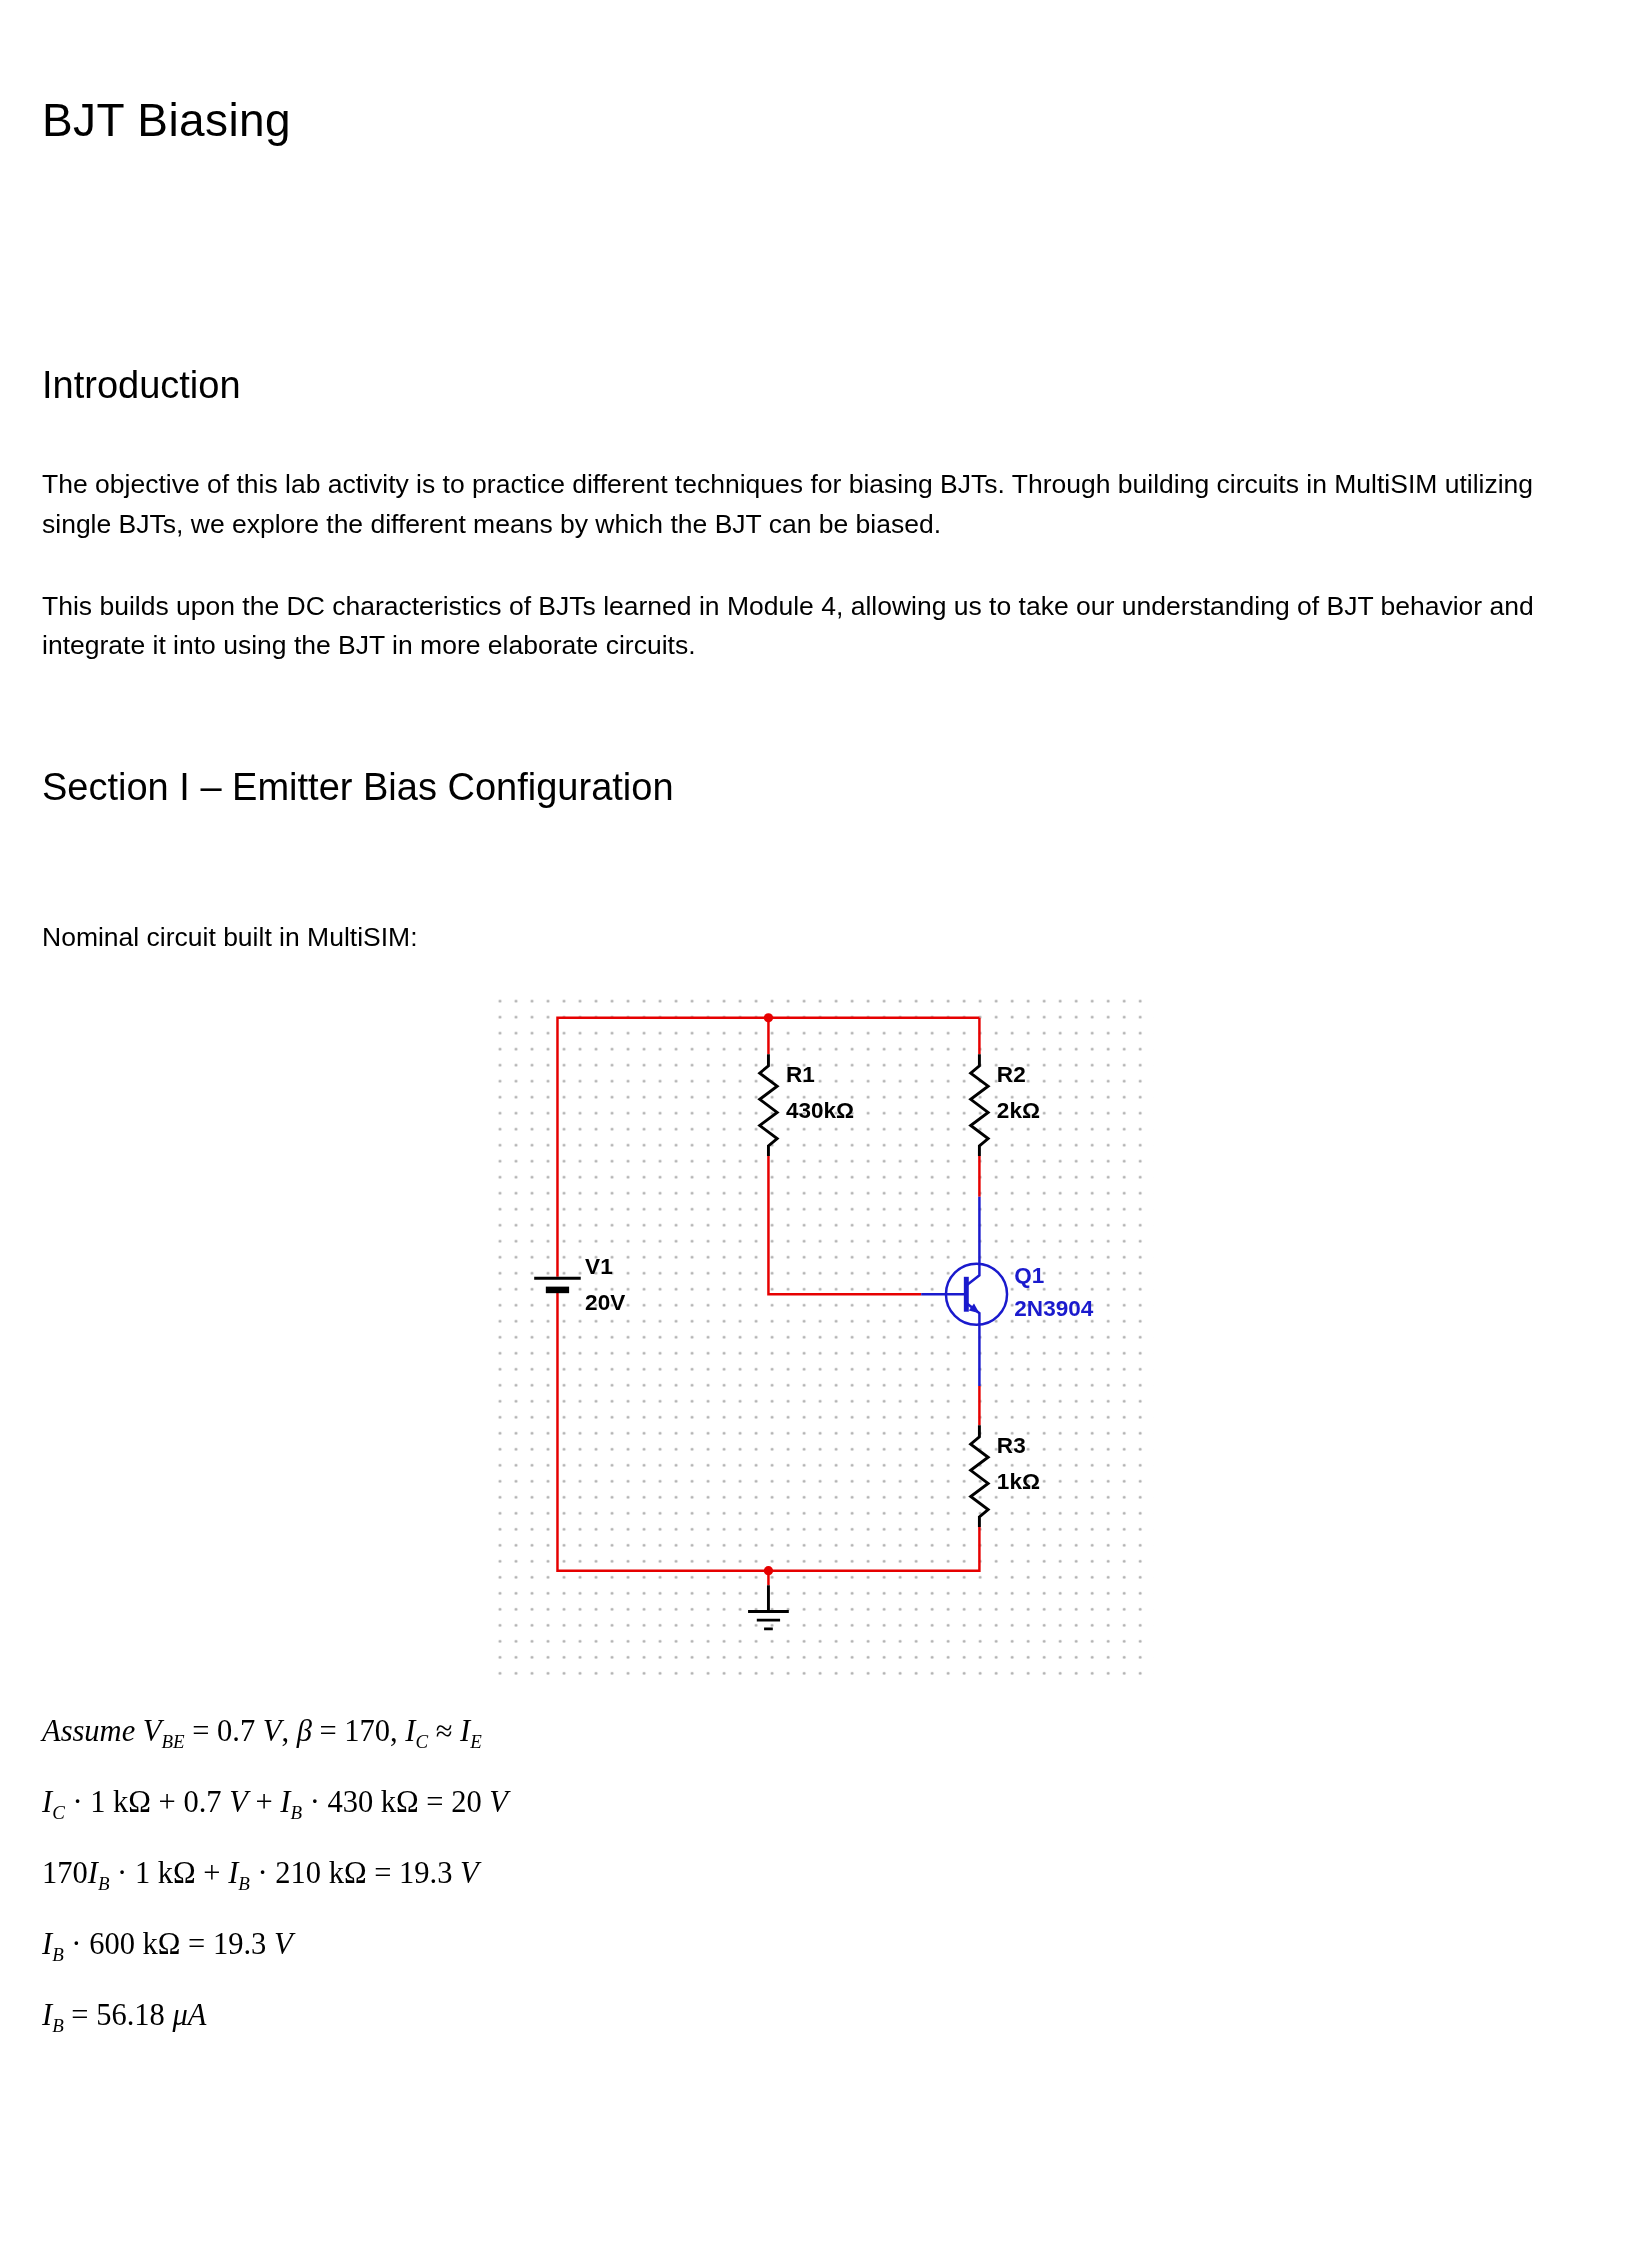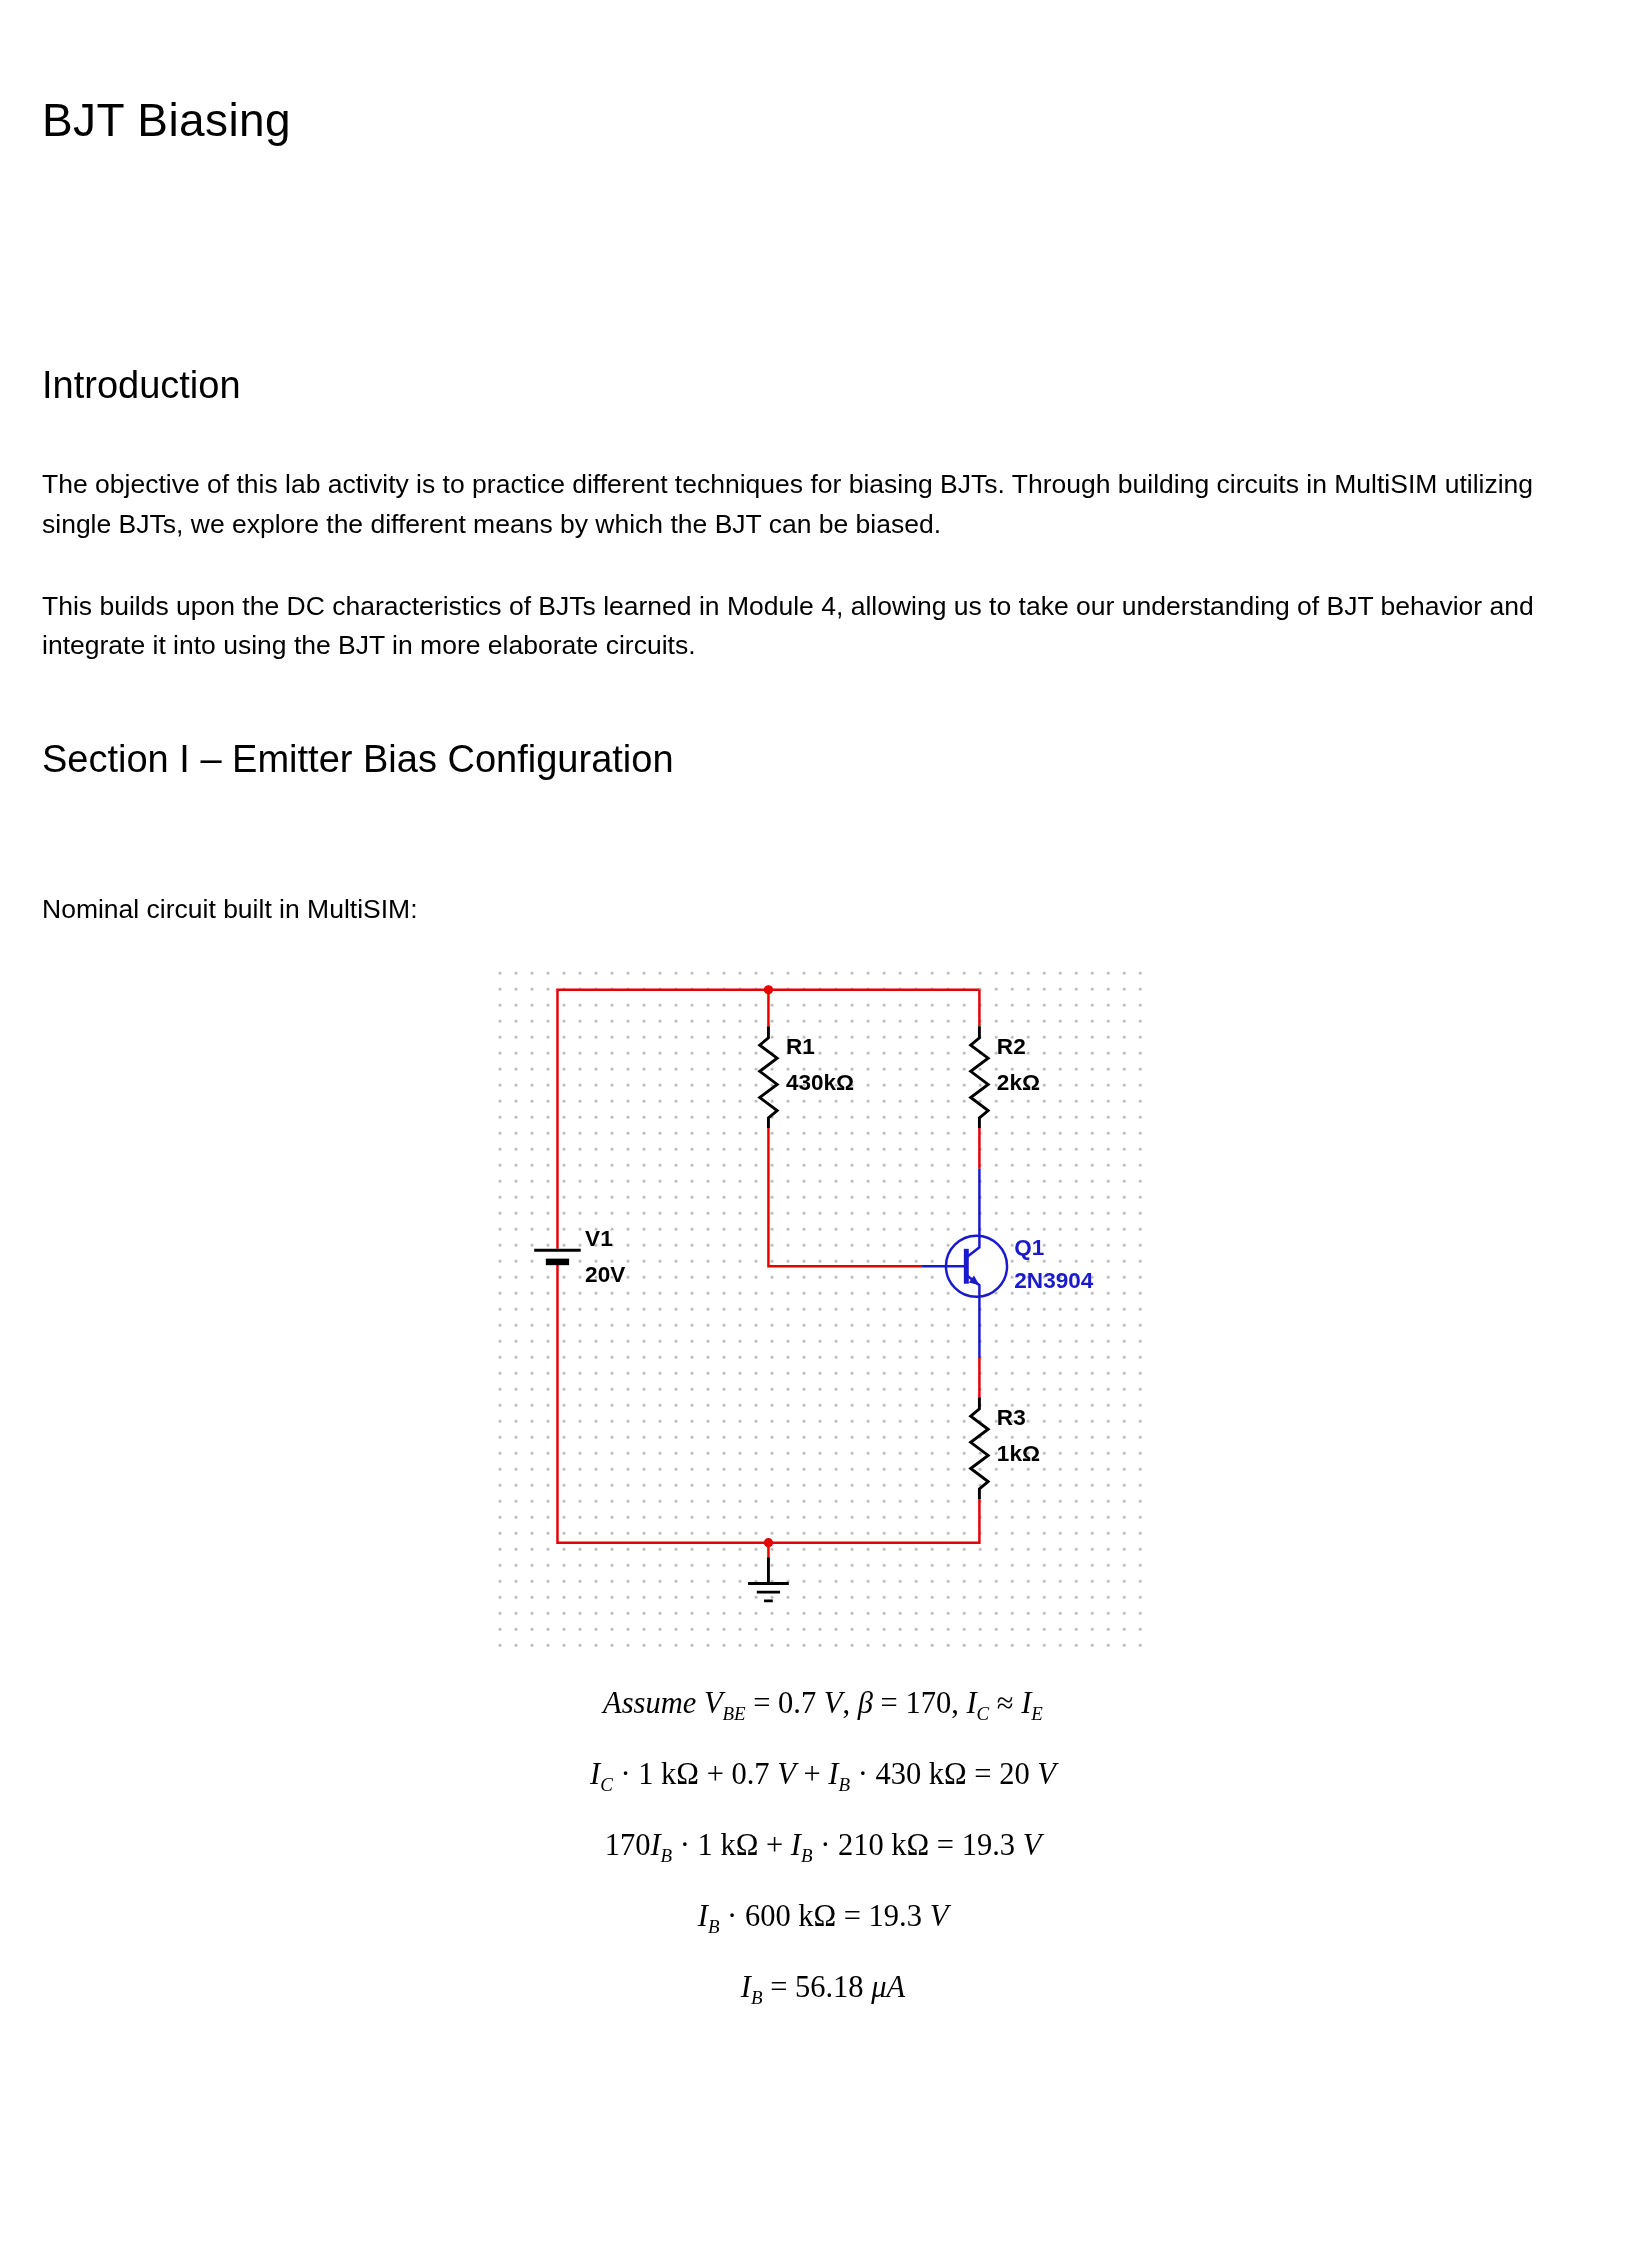--- a/index.html
+++ b/index.html
@@ -28,21 +28,21 @@
     font-weight: 400;
     color: #000000;
     letter-spacing: 0.4px;
   }
   h2.h {
     font-weight: 400;
     font-size: 38px;
     color: #000000;
   }
   h2.intro { margin: 217px 0 0 0; }
-  h2.sec   { margin: 72px 0 0 0; }
+  h2.sec   { margin: 100px 0 0 0; }
   p.body {
     font-size: 26.5px;
     line-height: 1.5;
     max-width: 1526px;
     color: #000000;
   }
   p.p1 { margin: 58px 0 0 0; }
   p.p2 { margin: 42px 0 0 0; }
   p.caption { margin: 109px 0 0 0; }
   p.calc { margin: 56px 0 0 0; }
@@ -52,21 +52,21 @@
     padding: 0;
   }
   figure.circuit svg { display: block; }
   .clabel {
     font-family: "Liberation Sans", sans-serif;
     font-weight: 700;
     font-size: 15.5px;
   }
   .equations {
     margin: 19px 0 0 0;
-    text-align: center;
+    text-align: left;
   }
   .eq {
     font-family: "Liberation Serif", serif;
     font-size: 30.5px;
     line-height: 71px;
     color: #000000;
   }
   .eq .it { font-style: italic; }
   .eq sub {
     font-size: 0.62em;

